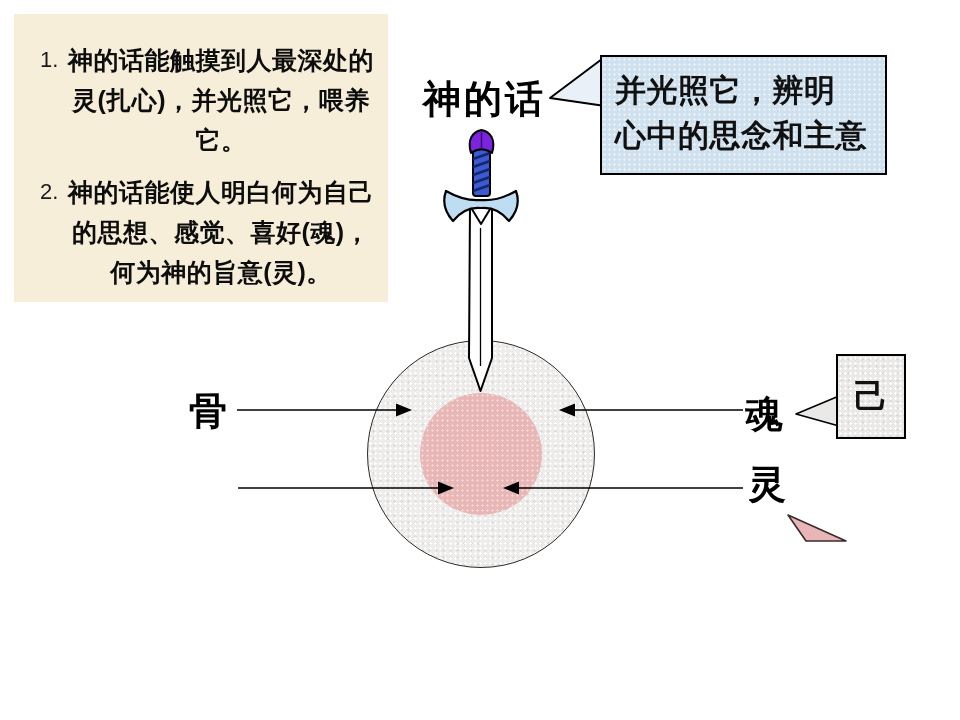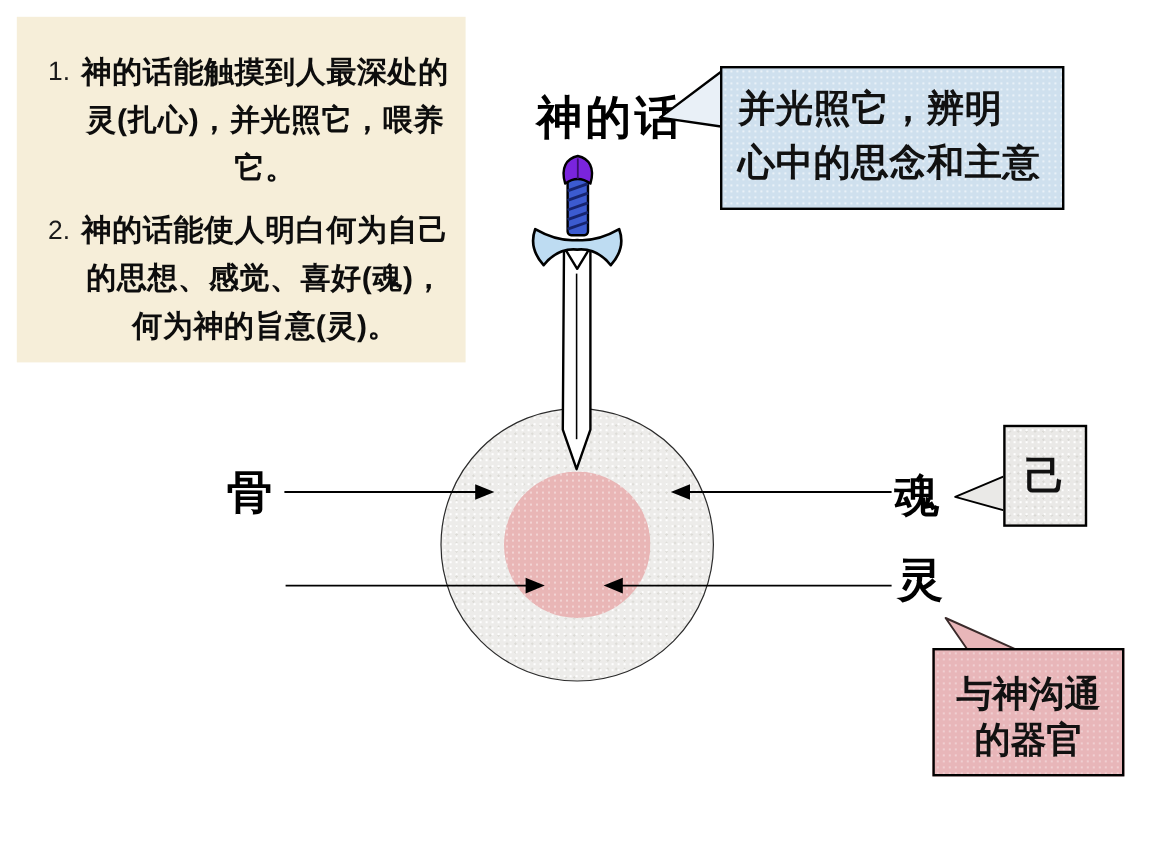--- a/index.html
+++ b/index.html
@@ -20,21 +20,21 @@
   }
   .note-text {
     flex:1; font-size:25px; line-height:40px; font-weight:600; color:#0d0d0d;
     letter-spacing:0.5px;
     text-align:center;
   }
 
   
   .title {
     position:absolute; left:423px; top:80px; font-size:38px; line-height:1;
-    font-weight:700; letter-spacing:3px; color:#000;margin-left:24px;
+    font-weight:700; letter-spacing:3px; color:#000;
   }
 
   
   .callout-blue {
     position:absolute; left:600px; top:55px; width:287px; height:120px;
     background-color:#cfe0ee;
     background-image:radial-gradient(rgba(255,255,255,0.55) 1px, rgba(0,0,0,0) 1.1px);
     background-size:5px 5px;
     border:2px solid #000; box-sizing:border-box;
     padding:11px 0 0 13px; font-size:31px; line-height:45px; font-weight:600;
@@ -179,18 +179,14 @@
   </div>
 
   <div class="lbl lbl-bone">骨</div>
   <div class="lbl lbl-soul">魂</div>
   <div class="lbl lbl-spirit">灵</div>
 
   <div class="self-box">
     <span>己</span>
   </div>
 
-  <div class="organ-box">
-    <div>与神沟通</div>
-    <div>的器官</div>
-  </div>
 
 </div>
 
 </body></html>

